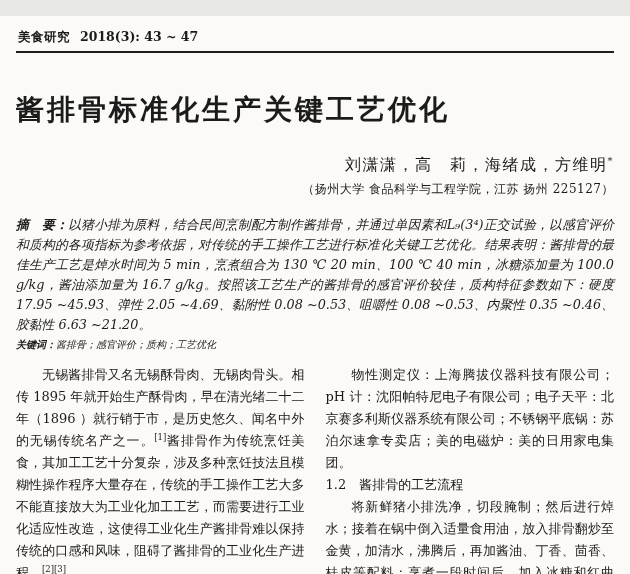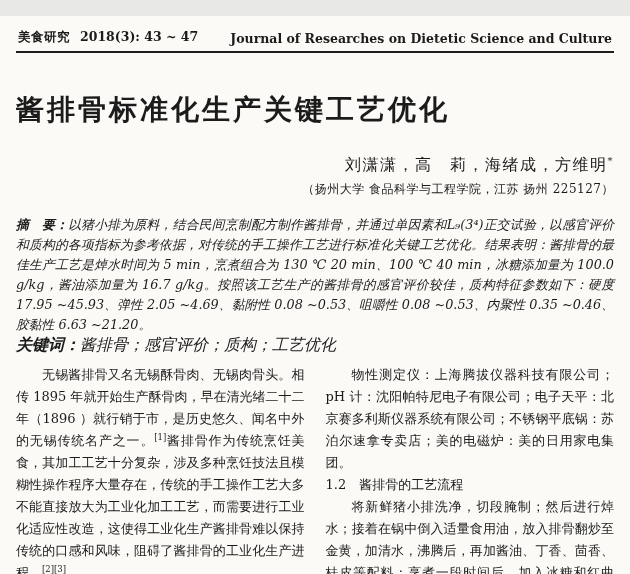--- a/index.html
+++ b/index.html
@@ -50,21 +50,21 @@
   
   .abstract {
     margin-top: 17px;
     font-size: 12.8px;
     line-height: 20px;
     text-align: justify;
     font-style: italic;
   }
   .abstract .label, .keywords .label { font-weight: bold; font-style: italic; }
   .keywords {
-    font-size: 16px;
+    font-size: 10px;
     line-height: 20px;
     font-style: italic;
   }
   .classification {
     margin-top: 3px;
     font-size: 12.8px;
     line-height: 20px;
     font-style: normal;
   }
   .classification .label { font-weight: bold; }
@@ -89,21 +89,20 @@
 </style>
 </head>
 <body>
 
 <div class="page">
 
   <div class="page-header">
     <div class="header-left">
       <span>美食研究</span><span class="issue">2018(3): 43 ~ 47</span>
     </div>
-    <div class="header-right">Journal of Researches on Dietetic Science and Culture</div>
   </div>
 
   <h1 class="article-title">酱排骨标准化生产关键工艺优化</h1>
 
   <div class="authors">
     <span>刘潇潇，高　莉，海绪成，方维明</span><sup>*</sup>
   </div>
 
   <div class="affiliation">（扬州大学 食品科学与工程学院，江苏 扬州 225127）</div>
 

